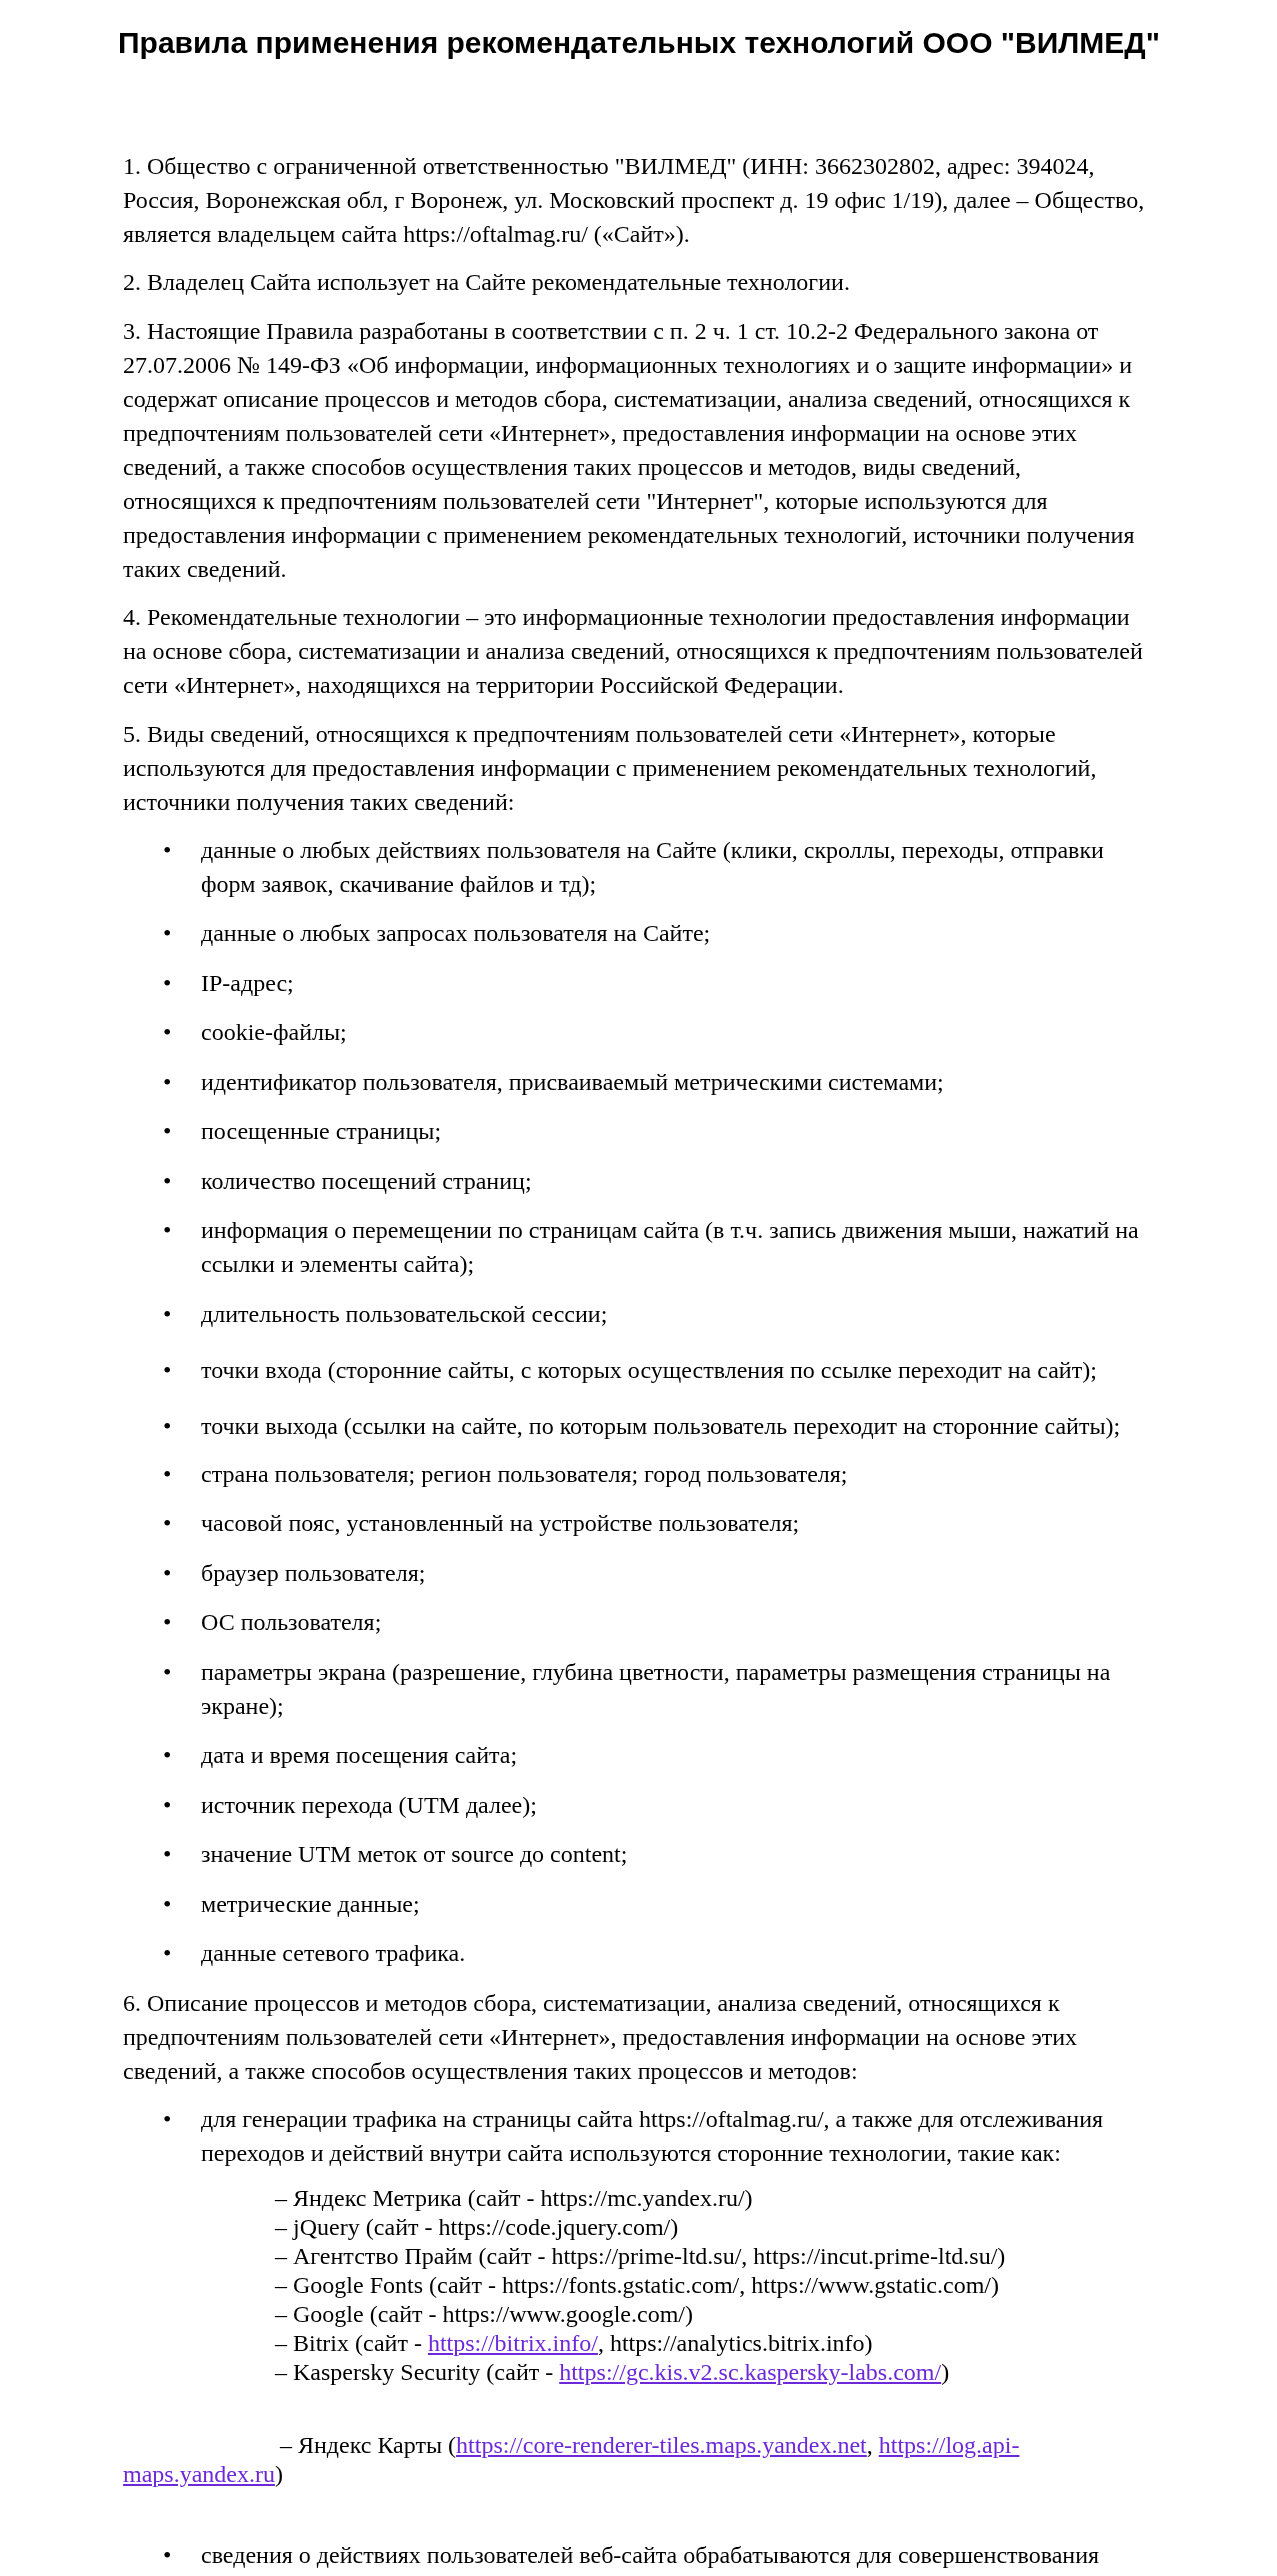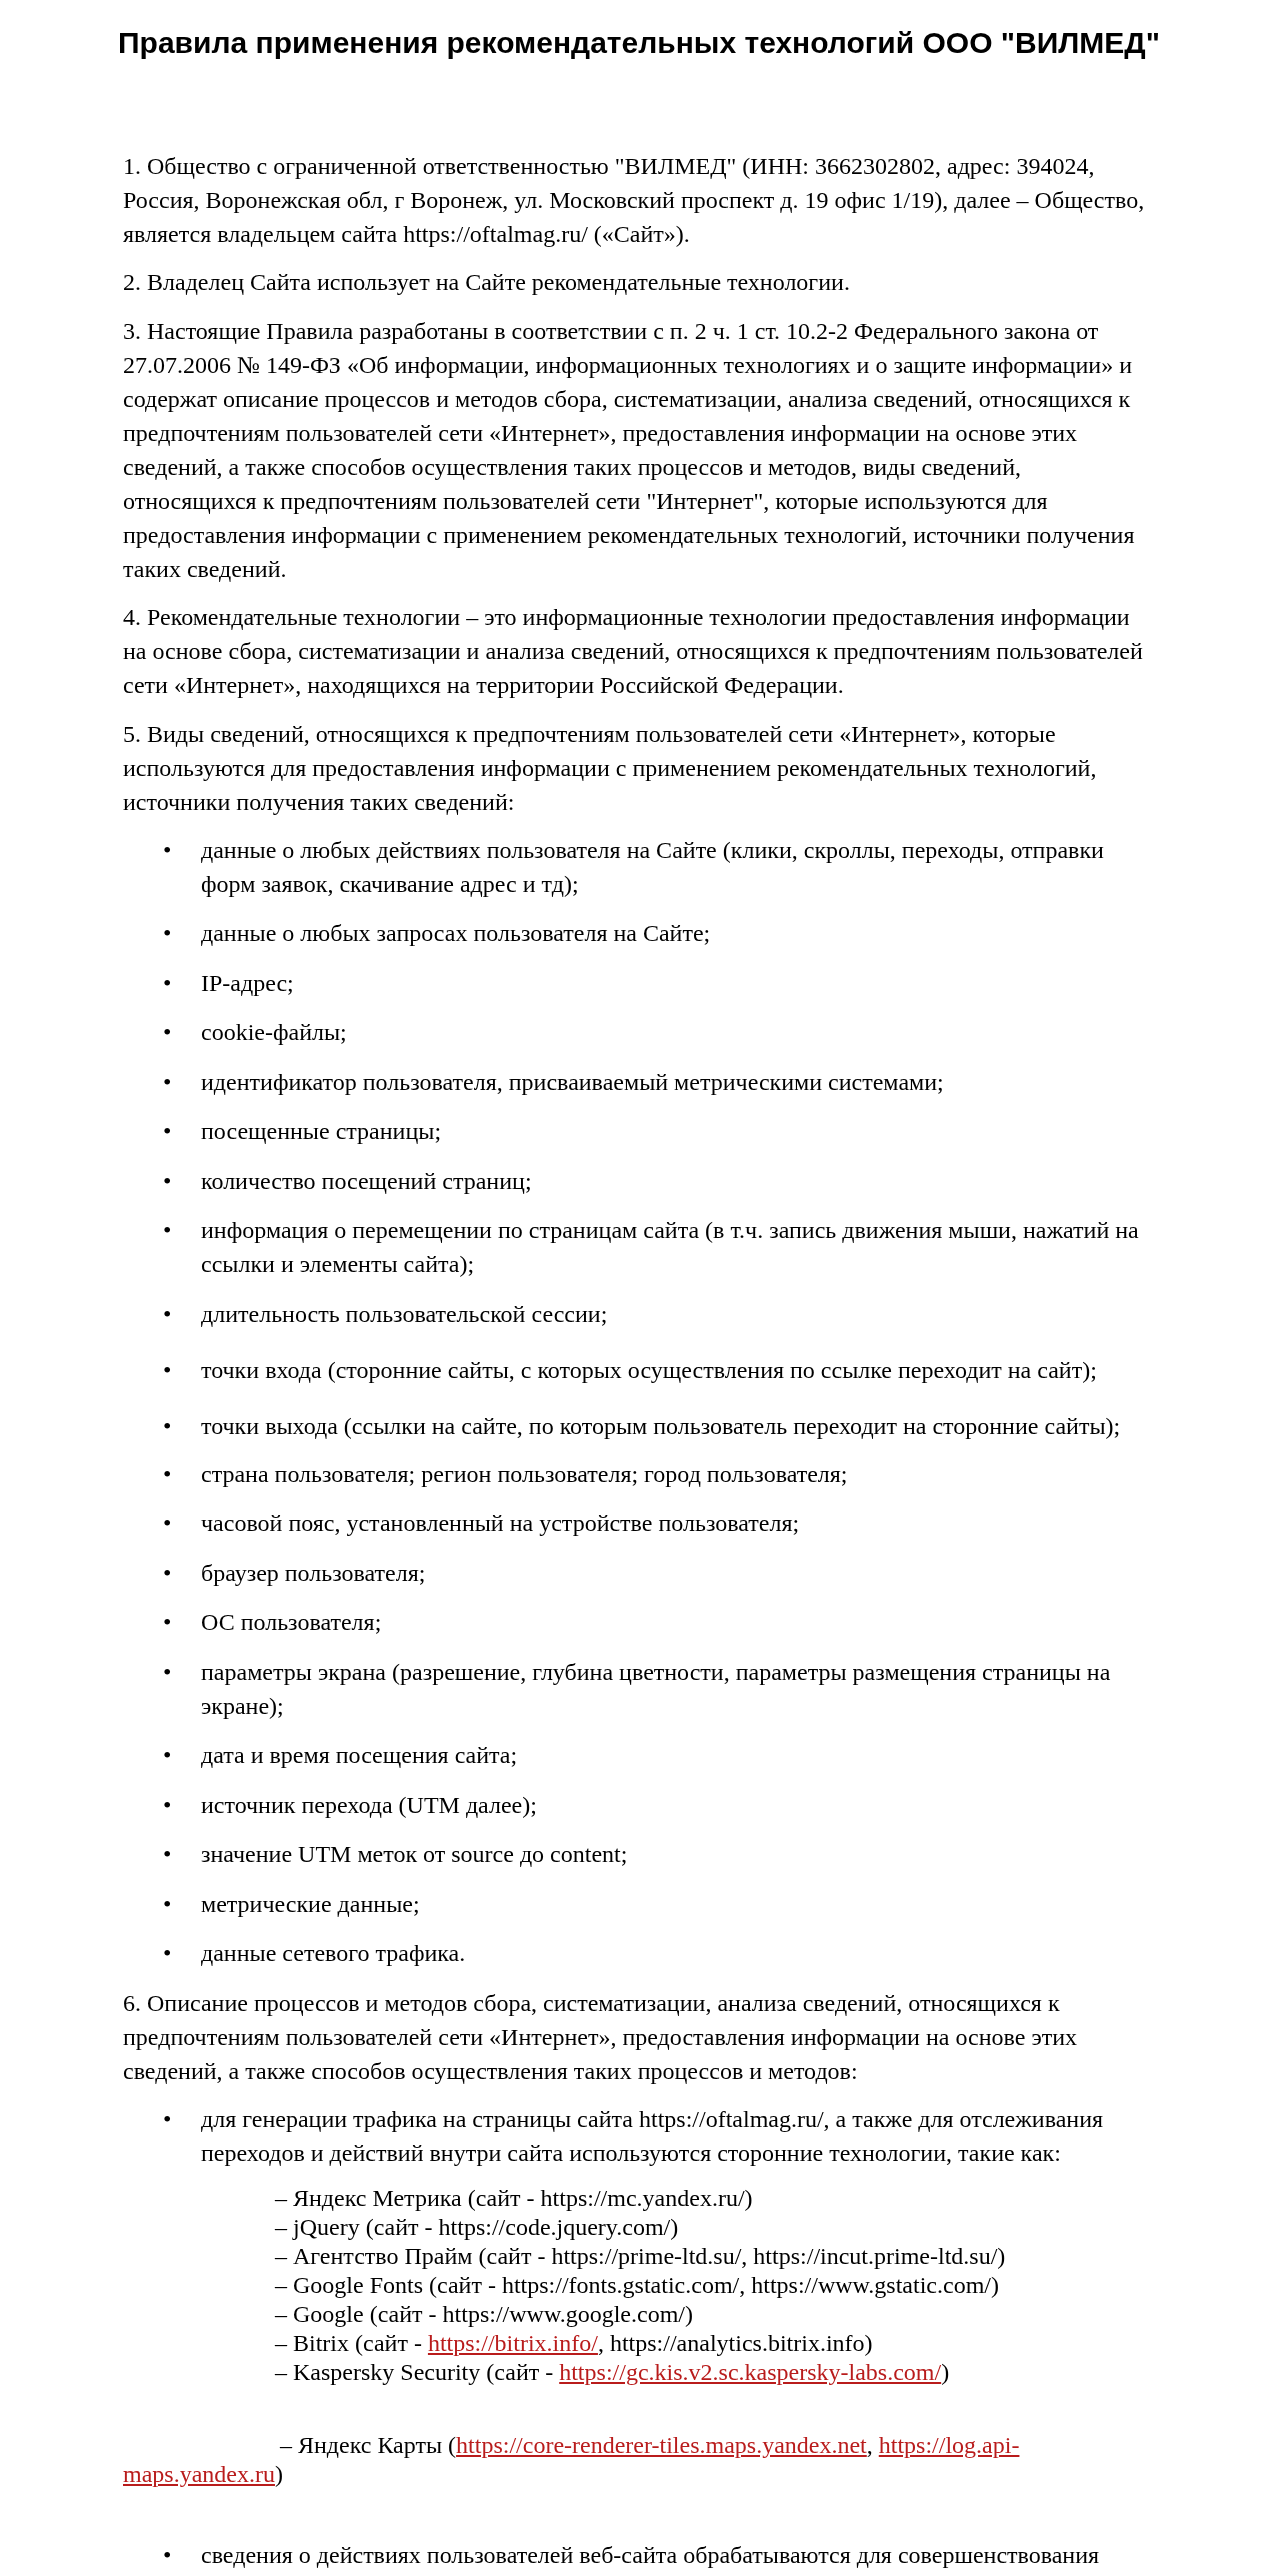--- a/index.html
+++ b/index.html
@@ -10,38 +10,38 @@
   .content { position: absolute; top: 149px; left: 0; width: 1036px; }
   ul.bullets { list-style: none; margin: 0 0 0 0; padding: 0; }
   ul.bullets li { position: relative; padding-left: 78px; margin: 0 0 15.5px 0; }
   ul.bullets li .dot { position: absolute; left: 40px; top: 0; }
   ul.bullets li.wrapfull { padding-left: 0; text-indent: 78px; line-height: 34px; }
   ul.bullets li.wrapfull .dot { left: 40px; text-indent: 0; }
   .wrapfull .txt { display: inline; }
   .tech { margin: 13.4px 0 0 0; line-height: 29px; }
   .tech div { padding-left: 152px; }
   .tech .last { padding-left: 0; text-indent: 157px; margin-top: 44px; }
-  a { color: #b91c1c; text-decoration: underline; }
+  a { color: #6d28d9; text-decoration: underline; }
   .gap { height: 31px; }
 </style>
 </head>
 <body>
 
 <div class="page">
   <h1>Правила применения рекомендательных технологий ООО "ВИЛМЕД"</h1>
 
   <div class="content">
     <p class="para">1. Общество с ограниченной ответственностью "ВИЛМЕД" (ИНН: 3662302802, адрес: 394024, Россия, Воронежская обл, г Воронеж, ул. Московский проспект д. 19 офис 1/19), далее – Общество, является владельцем сайта https://oftalmag.ru/ («Сайт»).</p>
     <p class="para">2. Владелец Сайта использует на Сайте рекомендательные технологии.</p>
     <p class="para">3. Настоящие Правила разработаны в соответствии с п. 2 ч. 1 ст. 10.2-2 Федерального закона от 27.07.2006 № 149-ФЗ «Об информации, информационных технологиях и о защите информации» и содержат описание процессов и методов сбора, систематизации, анализа сведений, относящихся к предпочтениям пользователей сети «Интернет», предоставления информации на основе этих сведений, а также способов осуществления таких процессов и методов, виды сведений, относящихся к предпочтениям пользователей сети "Интернет", которые используются для предоставления информации с применением рекомендательных технологий, источники получения таких сведений.</p>
     <p class="para">4. Рекомендательные технологии – это информационные технологии предоставления информации на основе сбора, систематизации и анализа сведений, относящихся к предпочтениям пользователей сети «Интернет», находящихся на территории Российской Федерации.</p>
     <p class="para">5. Виды сведений, относящихся к предпочтениям пользователей сети «Интернет», которые используются для предоставления информации с применением рекомендательных технологий, источники получения таких сведений:</p>
 
     <ul class="bullets">
-      <li><span class="dot">•</span><span>данные о любых действиях пользователя на Сайте (клики, скроллы, переходы, отправки форм заявок, скачивание адрес и тд);</span></li>
+      <li><span class="dot">•</span><span>данные о любых действиях пользователя на Сайте (клики, скроллы, переходы, отправки форм заявок, скачивание файлов и тд);</span></li>
       <li><span class="dot">•</span><span>данные о любых запросах пользователя на Сайте;</span></li>
       <li><span class="dot">•</span><span>IP-адрес;</span></li>
       <li><span class="dot">•</span><span>cookie-файлы;</span></li>
       <li><span class="dot">•</span><span>идентификатор пользователя, присваиваемый метрическими системами;</span></li>
       <li><span class="dot">•</span><span>посещенные страницы;</span></li>
       <li><span class="dot">•</span><span>количество посещений страниц;</span></li>
       <li><span class="dot">•</span><span>информация о перемещении по страницам сайта (в т.ч. запись движения мыши, нажатий на ссылки и элементы сайта);</span></li>
       <li><span class="dot">•</span><span>длительность пользовательской сессии;</span></li>
       <li class="wrapfull" style="line-height:49px;margin-bottom:6.2px;"><span class="dot" style="top:0">•</span><span class="txt">точки входа (сторонние сайты, с которых осуществления по ссылке переходит на сайт);</span></li>
       <li class="wrapfull" style="line-height:49px;margin-bottom:6.2px;"><span class="dot" style="top:0">•</span><span class="txt">точки выхода (ссылки на сайте, по которым пользователь переходит на сторонние сайты);</span></li>

